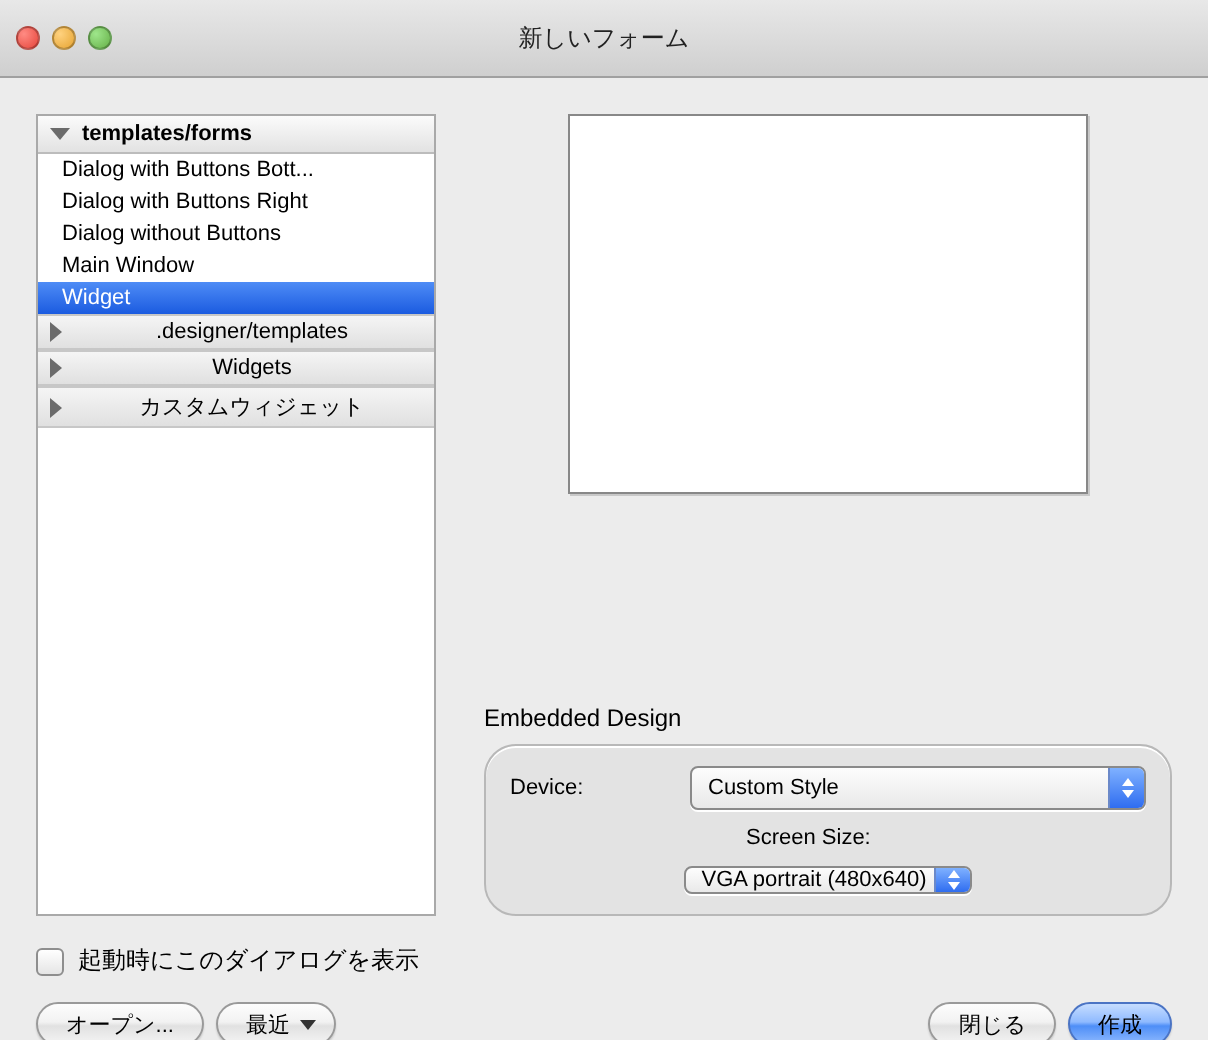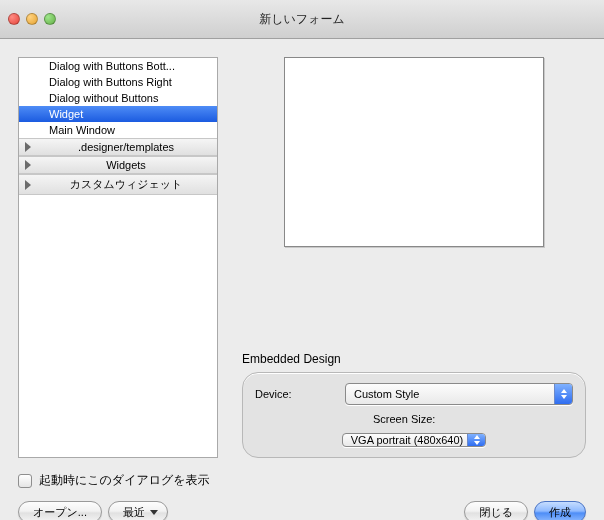--- a/index.html
+++ b/index.html
@@ -44,21 +44,21 @@
   font-size: 11px;
   position: relative;
 }
 .tree-header .disc {
   position: absolute; left: 6px; top: 50%; transform: translateY(-50%);
   width: 0; height: 0;
 }
 .disc.down { border-left: 5px solid transparent; border-right: 5px solid transparent; border-top: 6px solid #6b6b6b; }
 .disc.right { border-top: 5px solid transparent; border-bottom: 5px solid transparent; border-left: 6px solid #6b6b6b; }
 .tree-item {
-  padding: 2px 6px 2px 30px;
+  padding: 2px 6px 2px 12px;
   font-size: 11px;
   color: #000;
   white-space: nowrap;
   overflow: hidden;
   text-overflow: ellipsis;
 }
 .tree-item.sel {
   background: linear-gradient(#4e8cf6, #1b5be0);
   color: #fff;
 }
@@ -162,25 +162,29 @@
     <div class="tl y"></div>
     <div class="tl g"></div>
   </div>
   <div class="wtitle">新しいフォーム</div>
 </div>
 
 <div class="dialog-body">
   <div class="top-area">
 
     <div class="tree-panel">
+      <div class="tree-header">
+        <span class="disc down"></span>
+        <span>templates/forms</span>
+      </div>
       <div class="tree-item">Dialog with Buttons Bott...</div>
       <div class="tree-item">Dialog with Buttons Right</div>
       <div class="tree-item">Dialog without Buttons</div>
+      <div class="tree-item">Main Window</div>
       <div class="tree-item sel">Widget</div>
-      <div class="tree-item">Main Window</div>
       <div class="tree-sub">
         <span class="disc right"></span>
         <span>.designer/templates</span>
       </div>
       <div class="tree-sub">
         <span class="disc right"></span>
         <span>Widgets</span>
       </div>
       <div class="tree-sub">
         <span class="disc right"></span>

